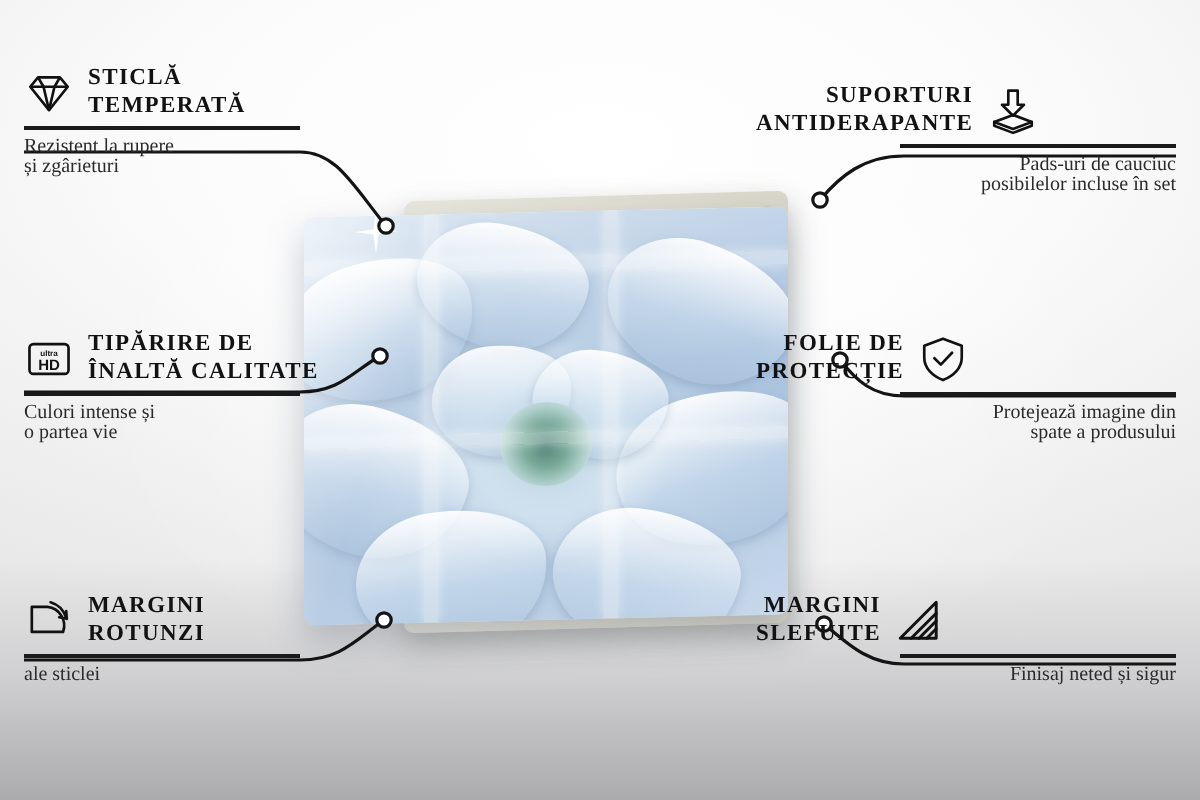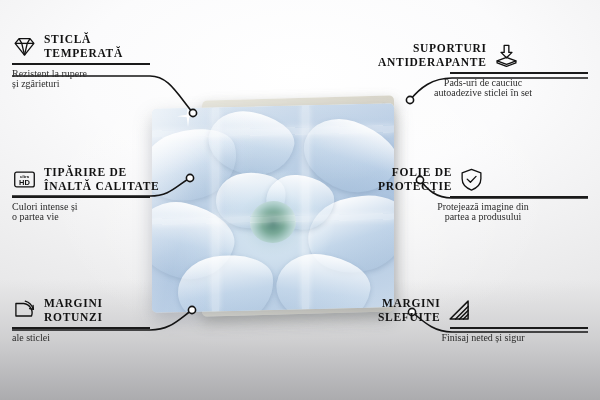--- a/index.html
+++ b/index.html
@@ -77,21 +77,21 @@
                    text-transform:uppercase;}
   .callout .rule{height:1.5px;background:#1a1a1a;margin:3px 0 4px;}
   .callout .desc{font-family:"Liberation Serif",serif;font-size:10px;line-height:10.6px;color:#2b2b2b;}
   .left-c{left:12px;}
   .left-c .head{justify-content:flex-start;}
   .left-c .titles{text-align:left;}
   .left-c .desc{text-align:left;}
   .right-c{right:12px;}
   .right-c .head{}
   .right-c .titles{text-align:right;}
-  .right-c .desc{text-align:center;}
+  .right-c .desc{text-align:right;}
   .ico{width:25px;height:25px;flex:0 0 25px;display:block;}
 
   
   #leaders{position:absolute;inset:0;width:600px;height:400px;pointer-events:none;}
 </style>
 </head>
 <body>
 
 <div id="stage">
   <div class="vign"></div>
@@ -220,41 +220,41 @@
         <g fill="none" stroke="#111" stroke-width="1.7" stroke-linejoin="round" stroke-linecap="round">
           <path d="M13 3 H19 V12 H23 L16 19 L9 12 H13 Z"></path>
           <path d="M16 18.5 L28 23 L16 27.5 L4 23 Z"></path>
           <path d="M4 23 V25.5 L16 30 L28 25.5 V23"></path>
         </g>
       </svg>
     </div>
     <div class="rule" style="width:138px;margin-left:auto;"></div>
     <div class="desc">
       <div>Pads-uri de cauciuc</div>
-      <div>autoadezive sticlei în set</div>
+      <div>posibilelor incluse în set</div>
     </div>
   </div>
 
   <div class="callout right-c" style="top:166px;">
     <div class="head">
       <div class="titles">
         <div>FOLIE DE</div>
         <div>PROTECȚIE</div>
       </div>
       <svg class="ico" viewBox="0 0 32 32">
         <g fill="none" stroke="#111" stroke-width="1.7" stroke-linejoin="round" stroke-linecap="round">
           <path d="M16 3 L28 7.5 V15 C28 22 22.5 27 16 29.5 C9.5 27 4 22 4 15 V7.5 Z"></path>
           <path d="M10.5 15.5 L14.6 19.6 L21.8 12"></path>
         </g>
       </svg>
     </div>
     <div class="rule" style="width:138px;margin-left:auto;"></div>
     <div class="desc">
       <div>Protejează imagine din</div>
-      <div>partea a produsului</div>
+      <div>spate a produsului</div>
     </div>
   </div>
 
   <div class="callout right-c" style="top:297px;">
     <div class="head">
       <div class="titles">
         <div>MARGINI</div>
         <div>SLEFUITE</div>
       </div>
       <svg class="ico" viewBox="0 0 32 32">

